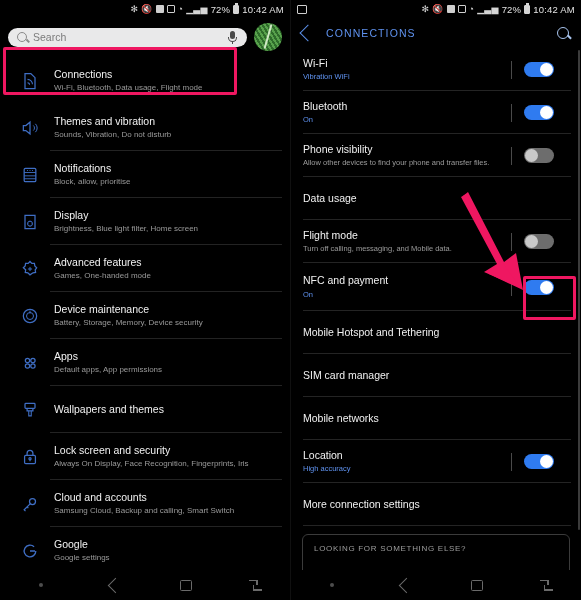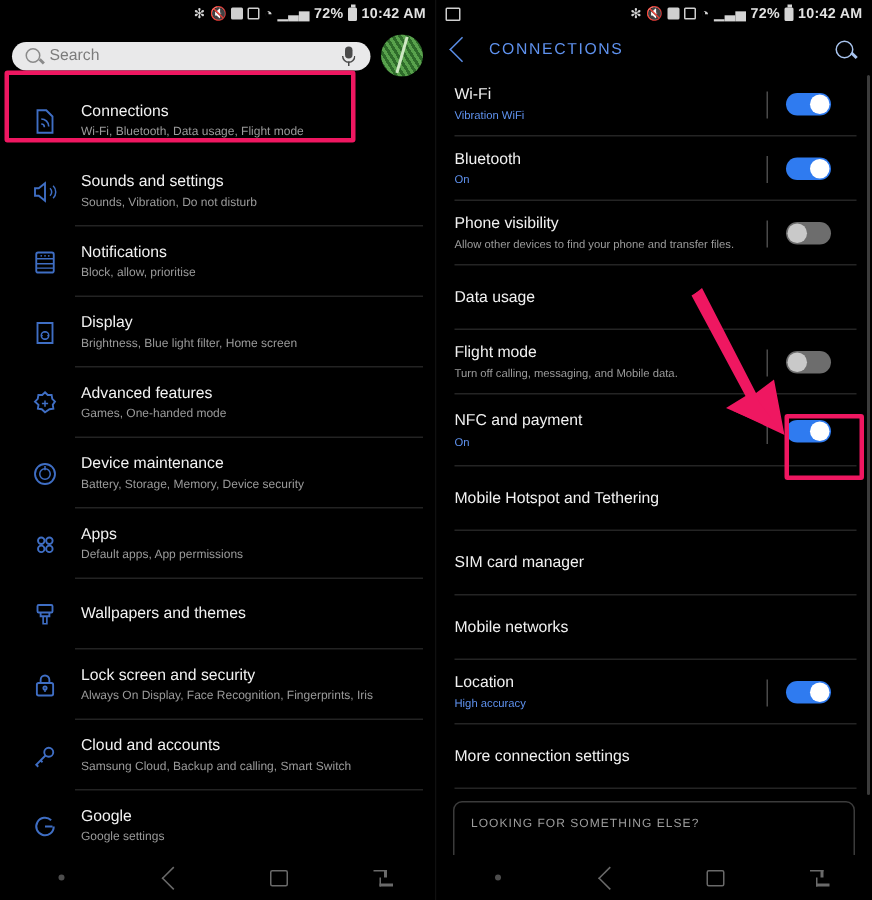--- a/index.html
+++ b/index.html
@@ -18,21 +18,21 @@
   .statusbar {
     height: 18px; display: flex; align-items: center;
     padding: 0 6px; color: #d8d8d8; font-size: 9.5px;
     letter-spacing: .2px;
   }
   .sb-left  { display: flex; align-items: center; gap: 3px; flex: 1; }
   .sb-right { display: flex; align-items: center; gap: 3px; }
   .sb-ico { font-size: 9px; color: #d5d5d5; line-height: 1; }
   .sb-ico.sq { display:inline-block; width:8px; height:8px; border:1px solid #cfcfcf; border-radius:1px; }
   .sb-ico.sq2{ display:inline-block; width:8px; height:8px; background:#cfcfcf; border-radius:1px; }
-  .sb-txt { font-size: 9.5px; color: #e2e2e2; font-weight: bold; }
+  .sb-txt { font-size: 9.5px; color: #e2e2e2; }
   .batt {
     display:inline-block; width:6px; height:9px; border:1px solid #d5d5d5;
     border-radius:1px; position:relative; background:#d5d5d5;
   }
   .batt:after{ content:""; position:absolute; top:-2.5px; left:1px; width:3px; height:1.5px; background:#d5d5d5;}
   .photo-ico{ display:inline-block; width:10px; height:9px; border:1.2px solid #cfcfcf; border-radius:1px;}
 
   
   .searchwrap { padding: 5px 8px 6px 8px; display: flex; align-items: center; gap: 7px; }
   .searchbar {
@@ -203,21 +203,21 @@
 
       <div class="srow">
         <div class="sicon">
           <svg class="ic" width="20" height="20" viewBox="0 0 24 24" fill="none" stroke="#3f6ec4" stroke-width="1.5">
             <path d="M4 9v6h3l5 4V5L7 9H4z"></path>
               <path d="M16 9a4 4 0 010 6" stroke-width="1.2"></path>
               <path d="M18.5 7a7 7 0 010 10" stroke-width="1.2"></path>
           </svg>
         </div>
         <div class="stext">
-          <div class="stitle">Sounds and settings</div>
+          <div class="stitle">Themes and vibration</div>
           <div class="ssub">Sounds, Vibration, Do not disturb</div>
         </div>
         <div class="sep"></div>
       </div>
 
       <div class="srow">
         <div class="sicon">
           <svg class="ic" width="20" height="20" viewBox="0 0 24 24" fill="none" stroke="#3f6ec4" stroke-width="1.5">
             <rect x="5" y="4" width="14" height="16" rx="1.5"></rect>
               <path d="M5 9h14M5 13h14M5 16.5h14" stroke-width="1.1"></path>

